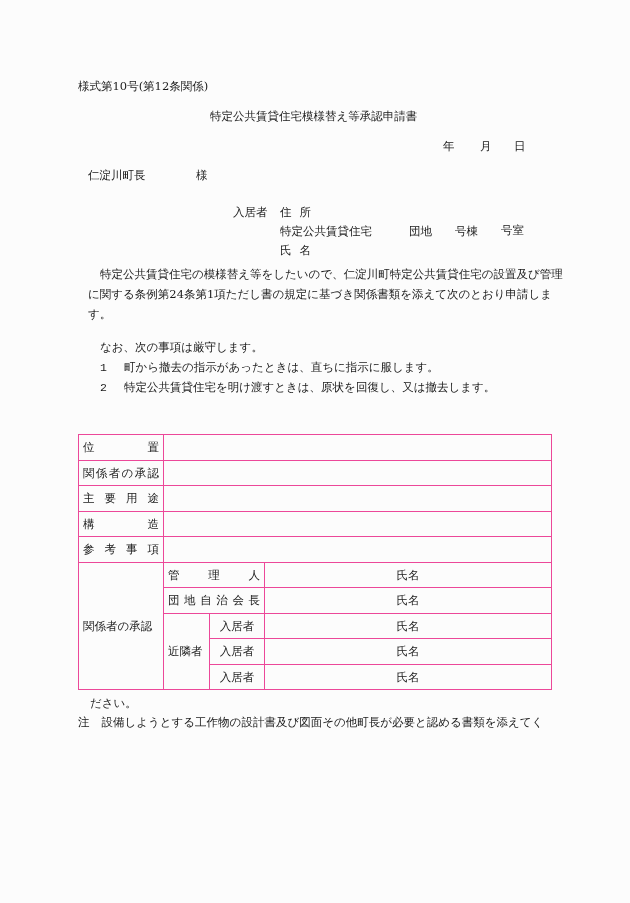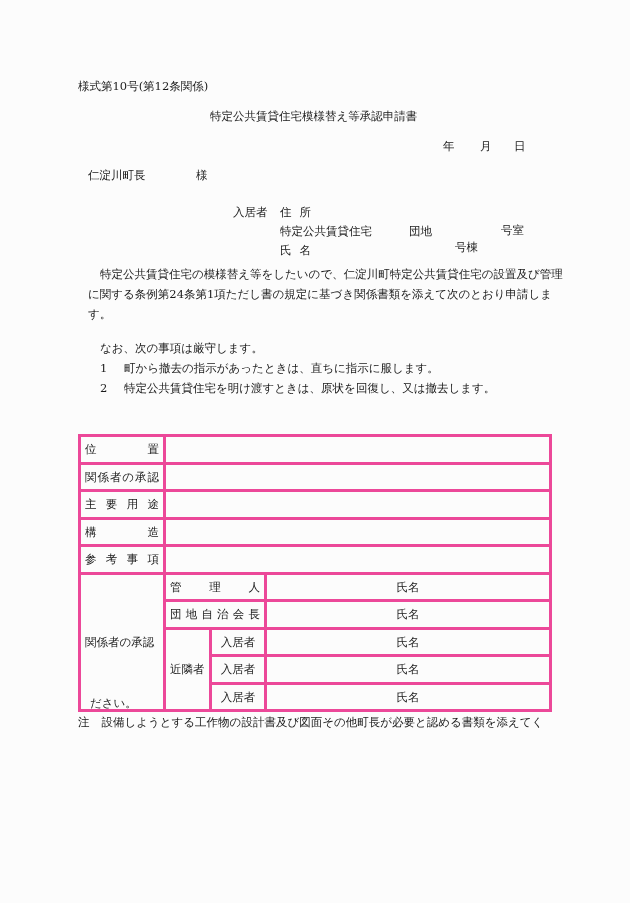--- a/index.html
+++ b/index.html
@@ -14,37 +14,37 @@
   .doc-title { left: 210px; top: 109px; }
   .date-year { left: 443px; top: 139px; }
   .date-month { left: 480px; top: 139px; }
   .date-day { left: 514px; top: 139px; }
   .addressee { left: 88px; top: 168px; }
   .addressee-honorific { left: 196px; top: 168px; }
   .applicant-label { left: 233px; top: 205px; }
   .address-label { left: 280px; top: 205px; letter-spacing: 8px; }
   .housing-label { left: 280px; top: 224px; }
   .danchi-label { left: 409px; top: 224px; }
-  .goto-label { left: 455px; top: 224px; margin-top: 16px; }
+  .goto-label { left: 455px; top: 224px; }
   .goshitsu-label { left: 501px; top: 224px; font-family: Liberation Mono, monospace; }
   .name-label { left: 280px; top: 243px; letter-spacing: 8px; }
 
   .body-text { position: absolute; left: 88px; width: 478px; line-height: 20px; }
   .para { top: 264px; text-indent: 12px; }
-  .notice { top: 338px; }
+  .notice { top: 338px; font-family: Liberation Mono, monospace; }
   .notice .line { display: block; white-space: nowrap; }
   .notice .indent { padding-left: 12px; }
   .notice .num { display: inline-block; width: 24px; padding-left: 12px; }
 
   table.form-table {
     position: absolute; left: 78px; top: 434px;
     width: 474px; border-collapse: collapse; table-layout: fixed;
   }
   table.form-table td {
-    border: 3px solid #ec4899; height: 24.5px; padding: 0 4px;
+    border: 1px solid #ec4899; height: 24.5px; padding: 0 4px;
     font-size: 11.5px; line-height: 14px; vertical-align: middle;
   }
   .lbl-spread { text-align: justify; text-align-last: justify; }
   .center { text-align: center; }
   .note {
     position: absolute; left: 78px; top: 694px; width: 478px; line-height: 19px;
   }
   .note .line { display: block; white-space: nowrap; }
   .note .indent2 { padding-left: 12px; }
 </style>

